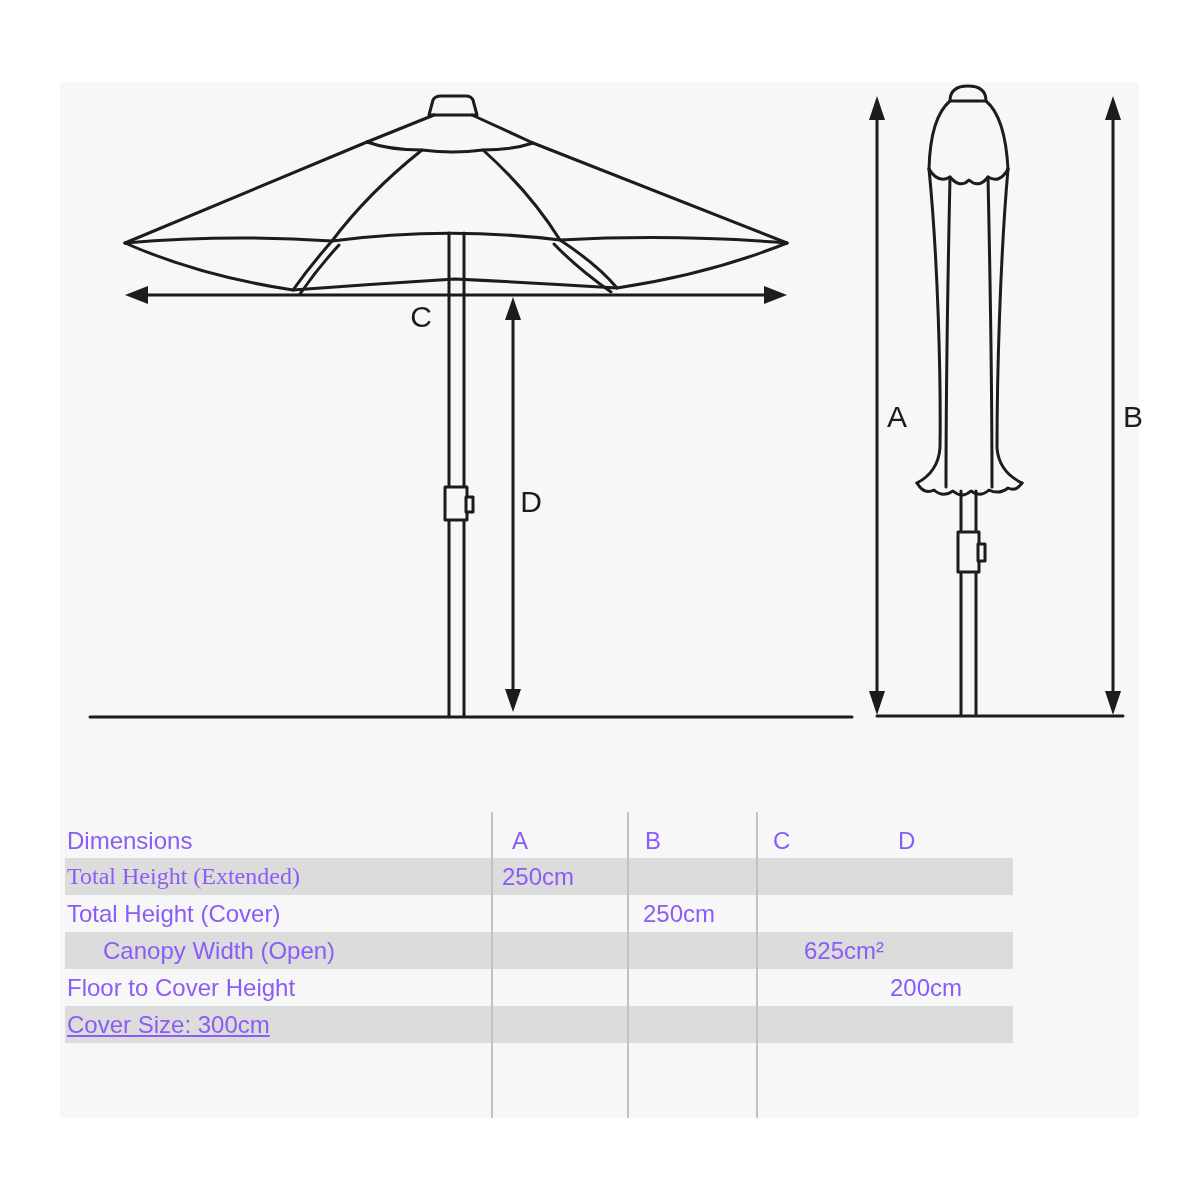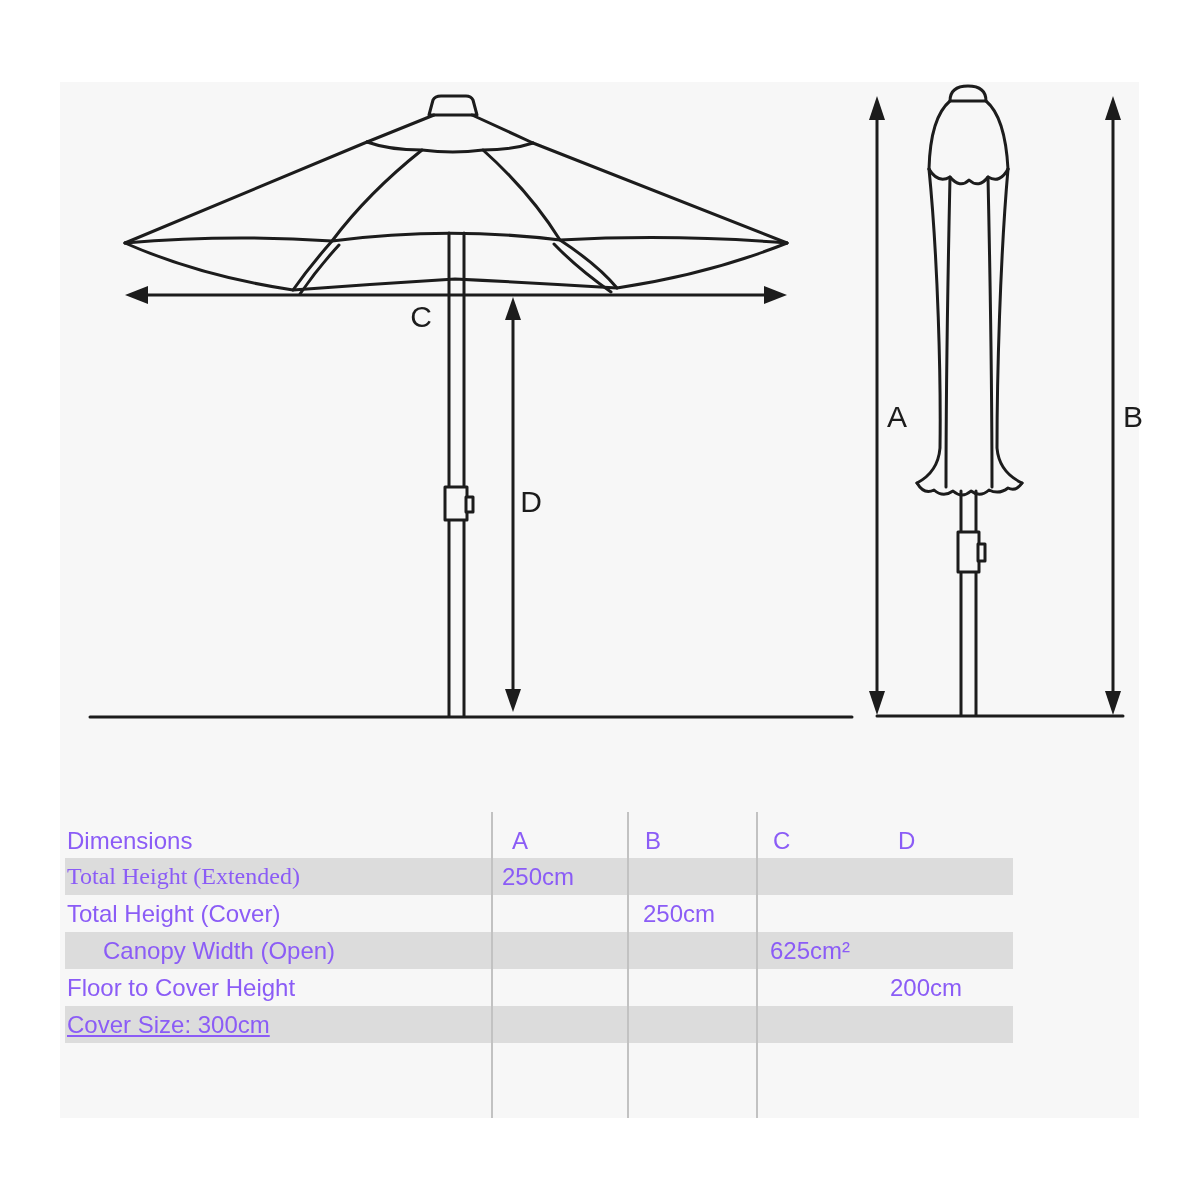--- a/index.html
+++ b/index.html
@@ -118,21 +118,21 @@
     <div class="cell" style="left:773px;top:822px;">C</div>
     <div class="cell" style="left:898px;top:822px;">D</div>
 
     <div class="cell" style="left:67px;top:858px;font-family:Liberation Serif, serif;">Total Height (Extended)</div>
     <div class="cell" style="left:502px;top:858px;">250cm</div>
 
     <div class="cell" style="left:67px;top:895px;">Total Height (Cover)</div>
     <div class="cell" style="left:643px;top:895px;">250cm</div>
 
     <div class="cell" style="left:67px;top:932px;margin-left:36px;">Canopy Width (Open)</div>
-    <div class="cell" style="left:770px;top:932px;">625cm²</div>
+    <div class="cell" style="left:804px;top:932px;">625cm²</div>
 
     <div class="cell" style="left:67px;top:969px;">Floor to Cover Height</div>
     <div class="cell" style="left:890px;top:969px;">200cm</div>
 
     <div class="cell" style="left:67px;top:1006px;text-decoration:underline;">Cover Size: 300cm</div>
   </div>
 
 </div>
 
 </body></html>

